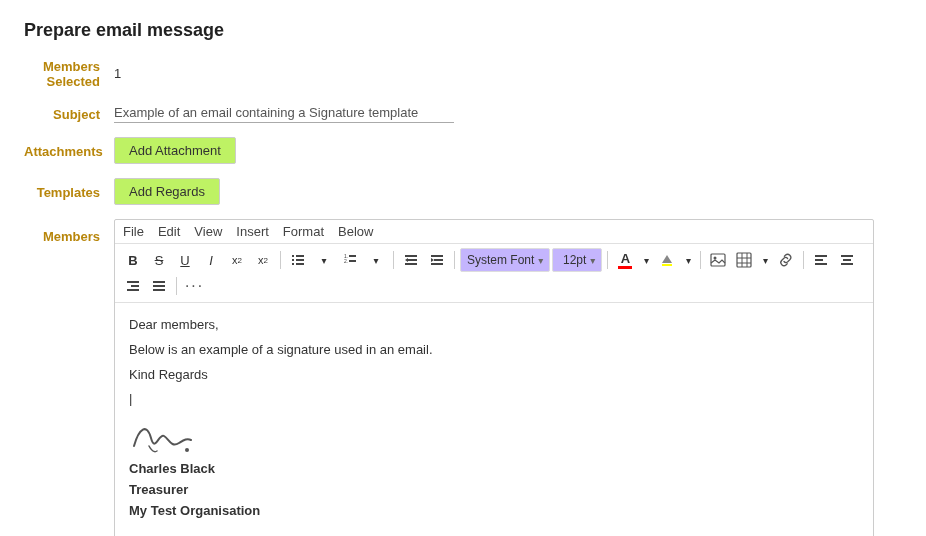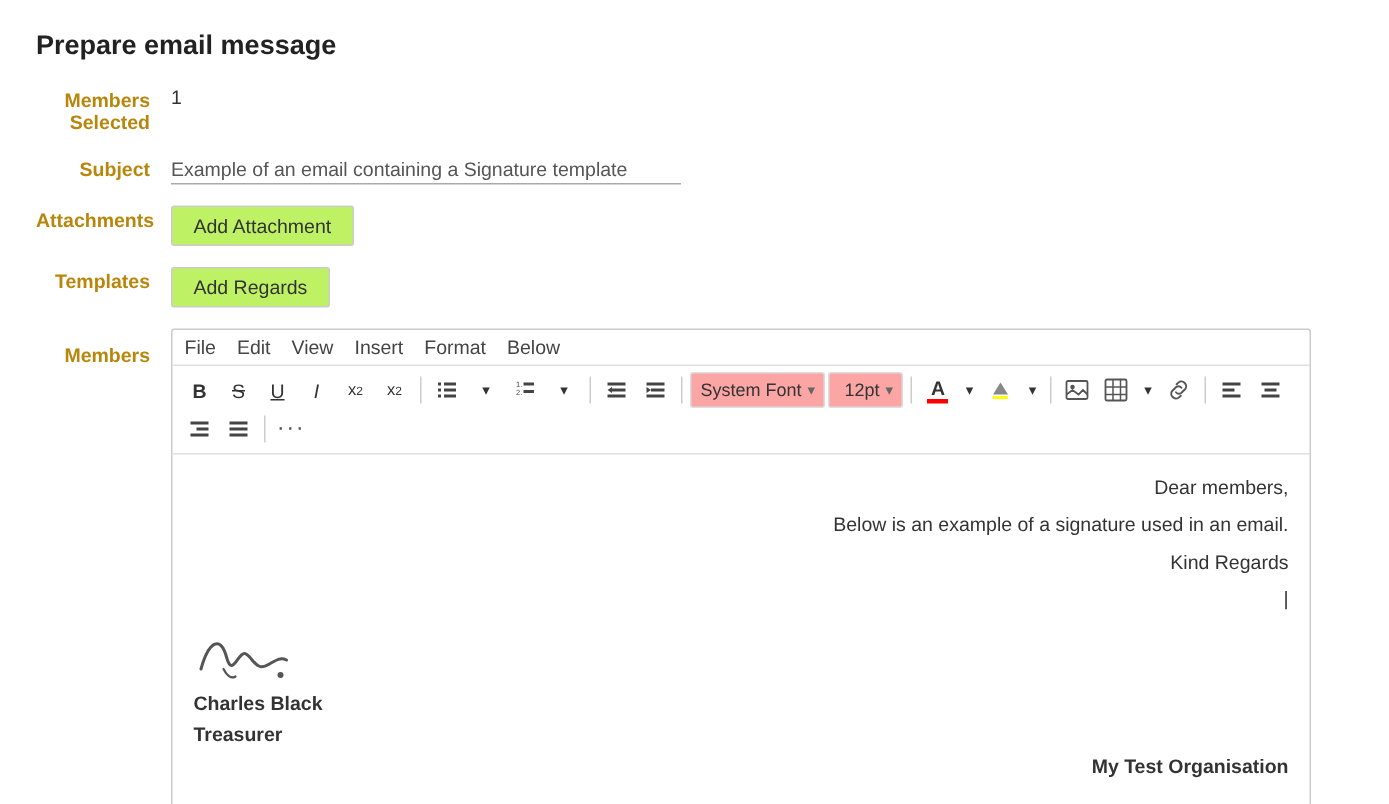--- a/index.html
+++ b/index.html
@@ -13,21 +13,21 @@
 
     .page-title {
       font-size: 18px;
       font-weight: bold;
       color: #222;
       margin-bottom: 16px;
     }
 
     .form-row {
       display: flex;
-      align-items: flex-start;
+      align-items: center;
       margin-bottom: 14px;
     }
 
     .form-label {
       width: 90px;
       text-align: right;
       padding-right: 14px;
       color: #b8860b;
       font-weight: bold;
       font-size: 13px;
@@ -122,40 +122,39 @@
 
     .font-select {
       display: inline-flex;
       align-items: center;
       border: 1px solid #ddd;
       border-radius: 2px;
       padding: 2px 6px;
       font-size: 12px;
       cursor: pointer;
       height: 24px;
-      background: #fca5a5;
+      background: #c4b5fd;
     }
 
     .font-select .chevron {
       margin-left: 4px;
       font-size: 10px;
       color: #666;
     }
 
     .editor-body {
       padding: 12px 14px;
       min-height: 280px;
       font-size: 13px;
       line-height: 1.6;
       color: #333;
     }
 
     .editor-body p {
       margin-bottom: 4px;
-      text-align: right;
     }
 
     .signature-area {
       margin-top: 8px;
     }
 
     .signature-img {
       width: 60px;
       height: 35px;
       position: relative;
@@ -169,21 +168,20 @@
     }
 
     .sig-title {
       font-weight: bold;
       font-size: 13px;
     }
 
     .sig-org {
       font-weight: bold;
       font-size: 13px;
-      text-align: right;
     }
 
     .message-row {
       align-items: flex-start;
     }
 
     .message-row .form-label {
       padding-top: 10px;
     }
 

